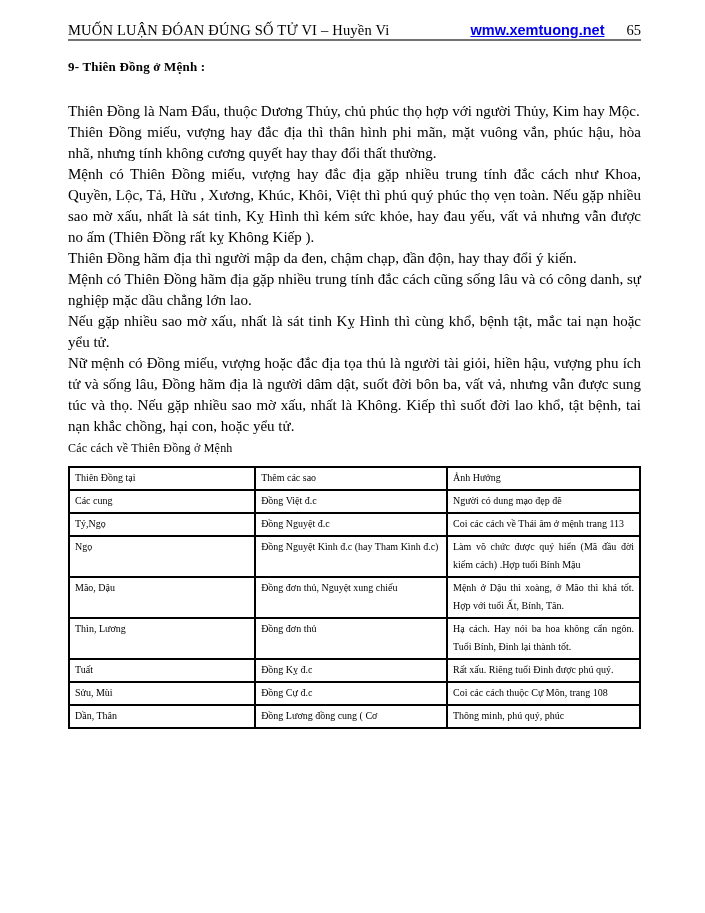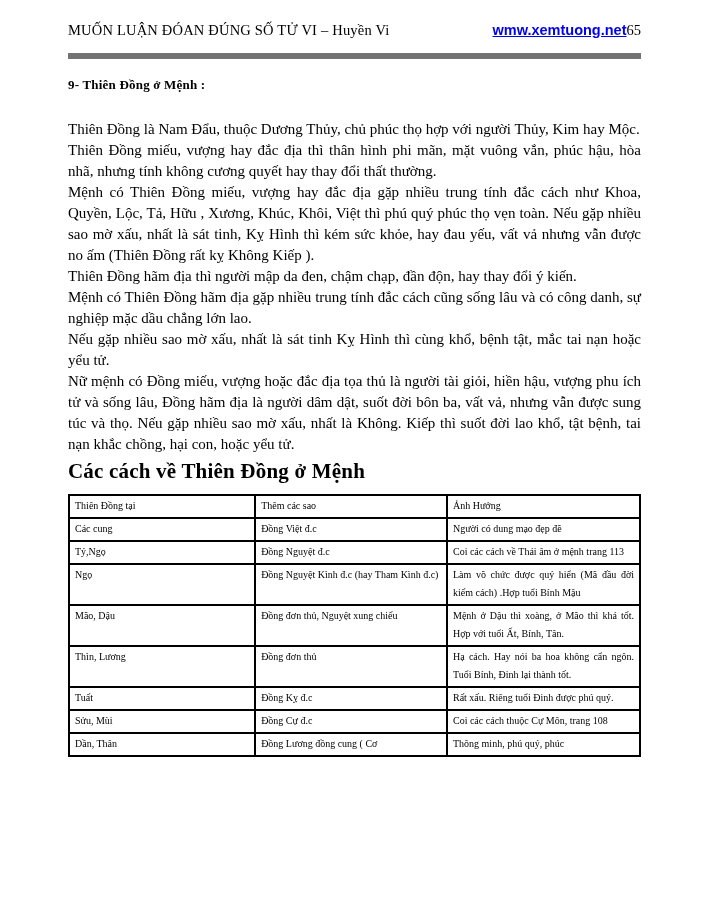--- a/index.html
+++ b/index.html
@@ -14,30 +14,30 @@
     font-family: "Liberation Serif", "DejaVu Serif", serif;
     padding: 22px 64px 0 68px;
     overflow: hidden;
   }
   
   .page-header {
     display: flex;
     align-items: baseline;
     justify-content: space-between;
     font-size: 14.5px;
-    padding-bottom: 14px;
-    border-bottom: 6px solid #737373;
+    border-bottom: 2px solid #737373;
   }
   .page-header .book-title {
     letter-spacing: 0.2px;
     white-space: nowrap;
   }
   .page-header .header-right {
     display: flex;
     align-items: baseline;
+    gap: 22px;
   }
   .site-link {
     font-family: "Liberation Sans", "DejaVu Sans", sans-serif;
     font-weight: bold;
     font-size: 14.5px;
     color: #0000ee;
     text-decoration: underline;
     cursor: pointer;
     white-space: nowrap;
   }
@@ -55,22 +55,22 @@
   
   .body-text p {
     font-size: 15px;
     line-height: 21px;
     text-align: justify;
     margin: 0;
   }
 
   
   .table-section-heading {
-    font-size: 21px;
-    font-weight: bold;
+    font-size: 12px;
+    font-weight: normal;
     margin-top: 4px;
     margin-bottom: 10px;
     letter-spacing: 0.2px;
   }
   table.cases-table {
     width: 100%;
     border-collapse: collapse;
     table-layout: fixed;
   }
   table.cases-table th,

